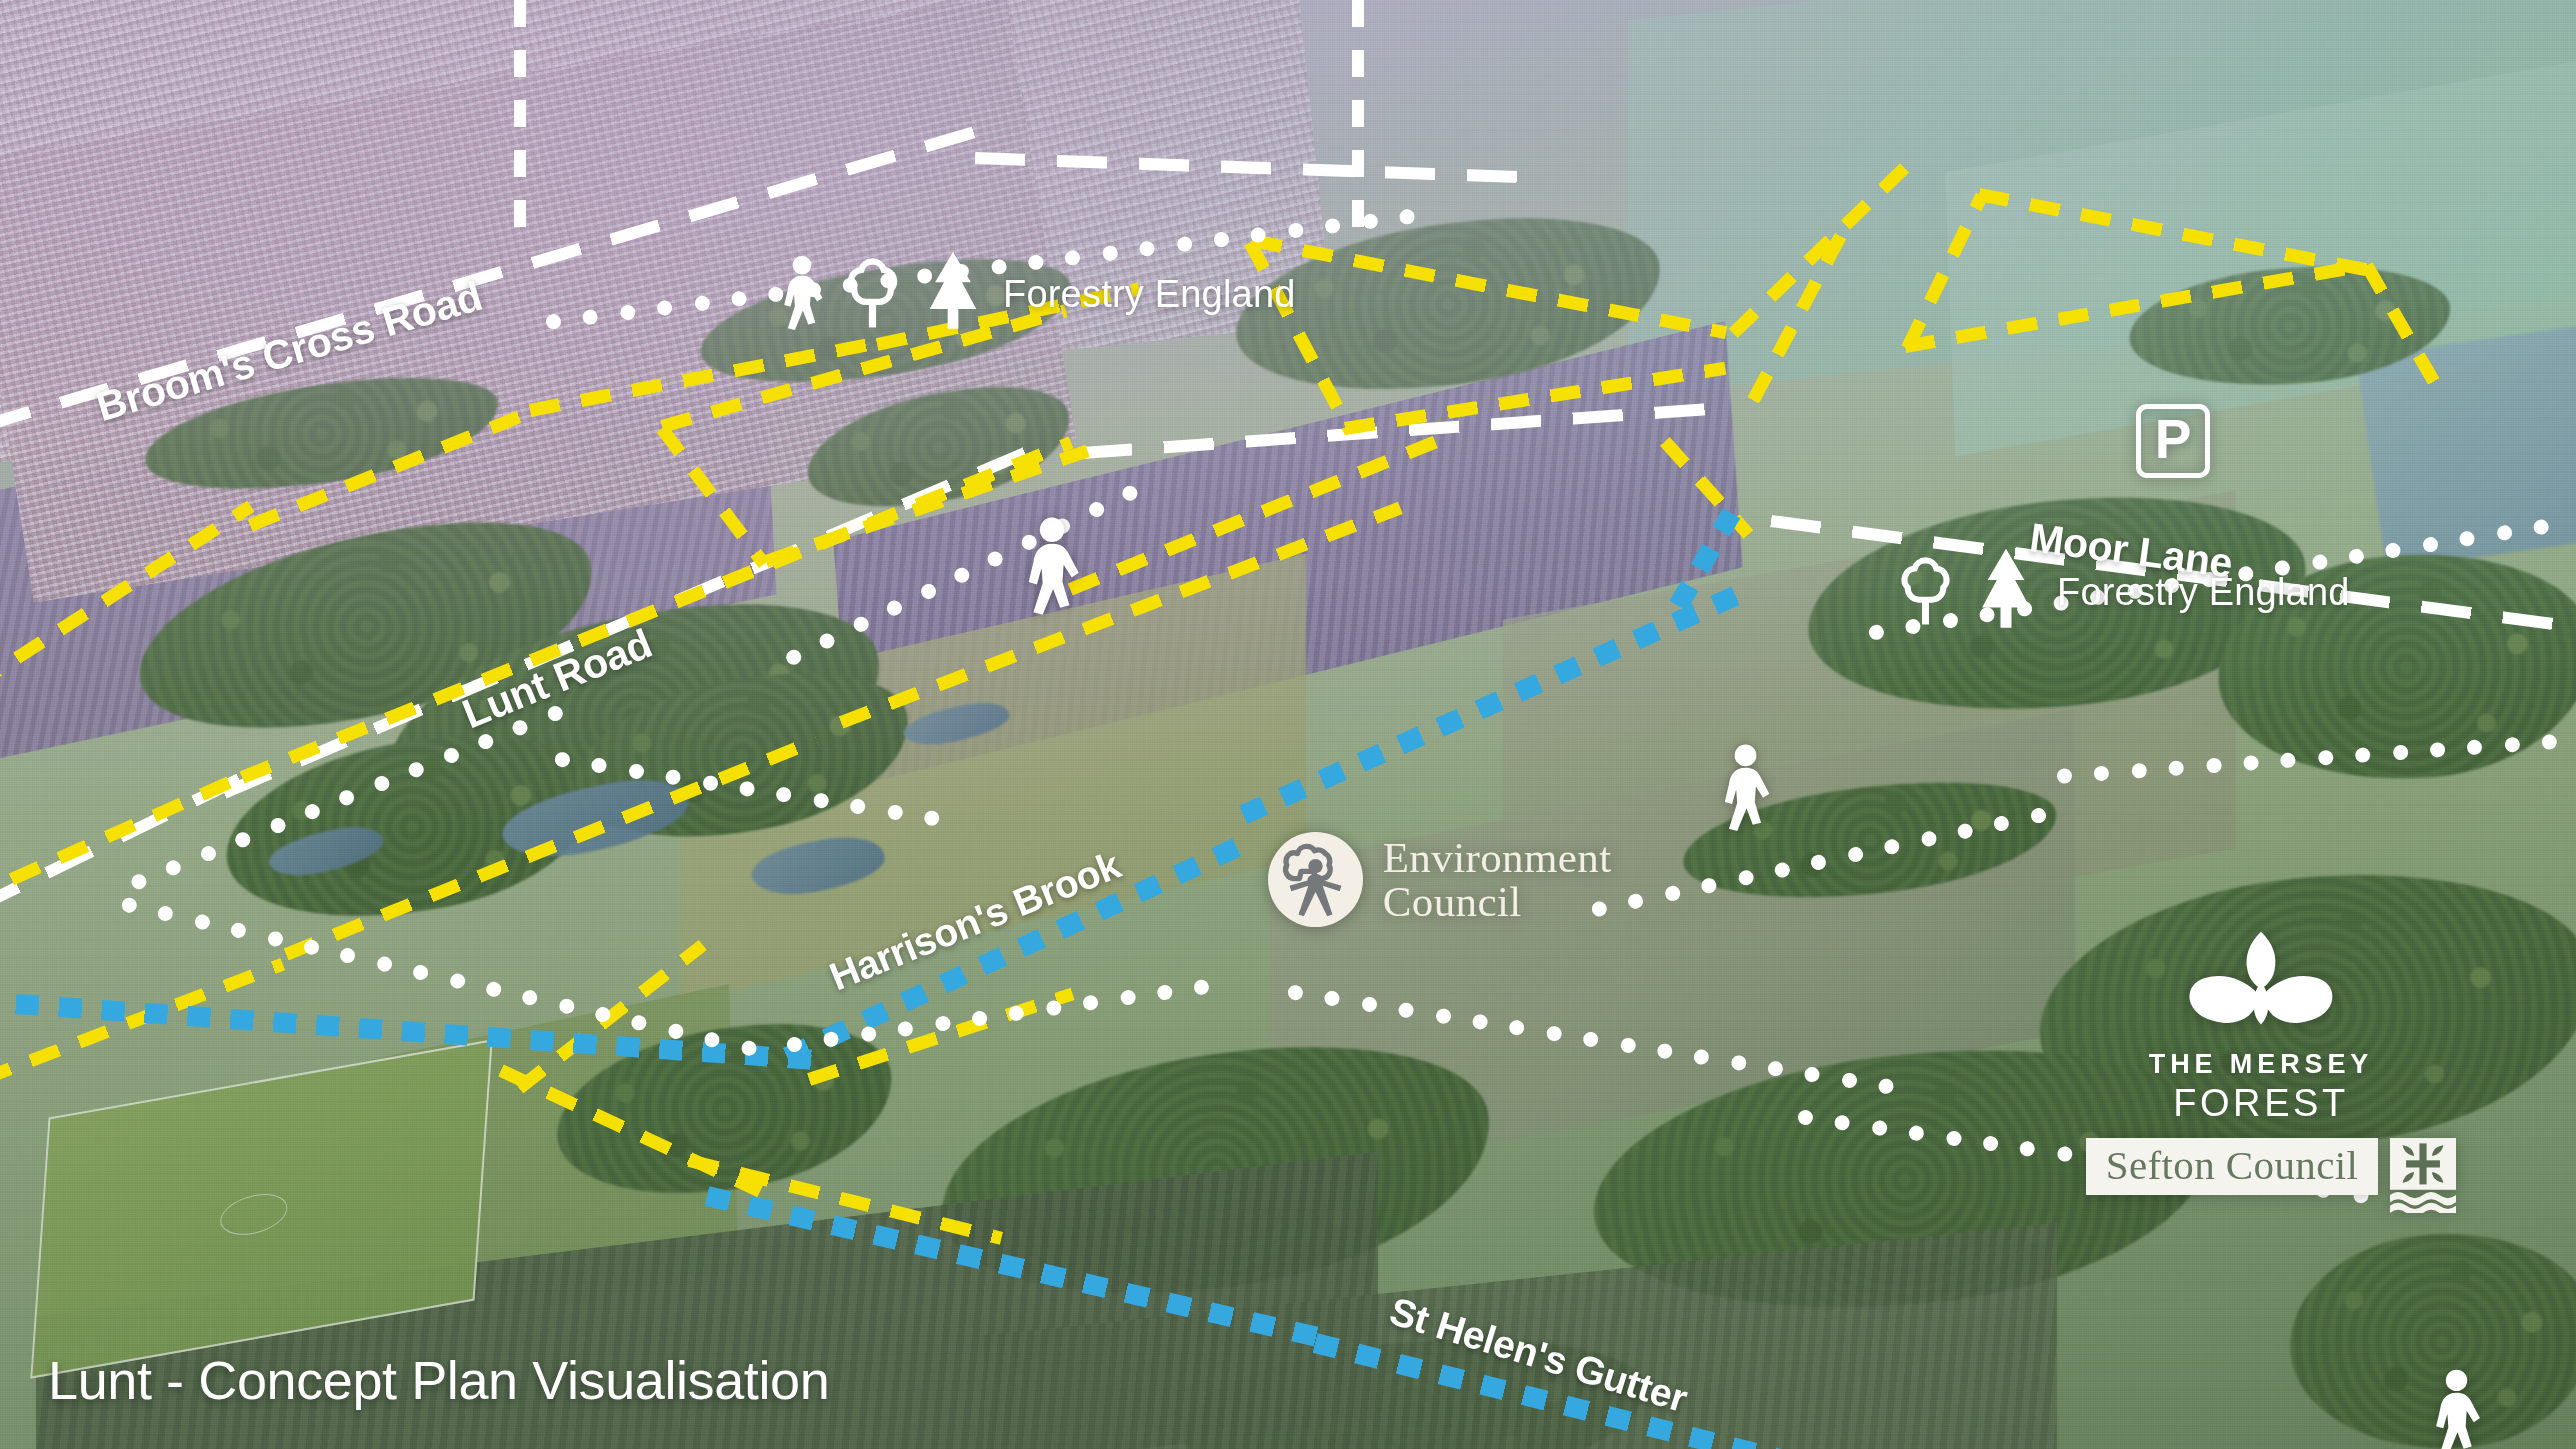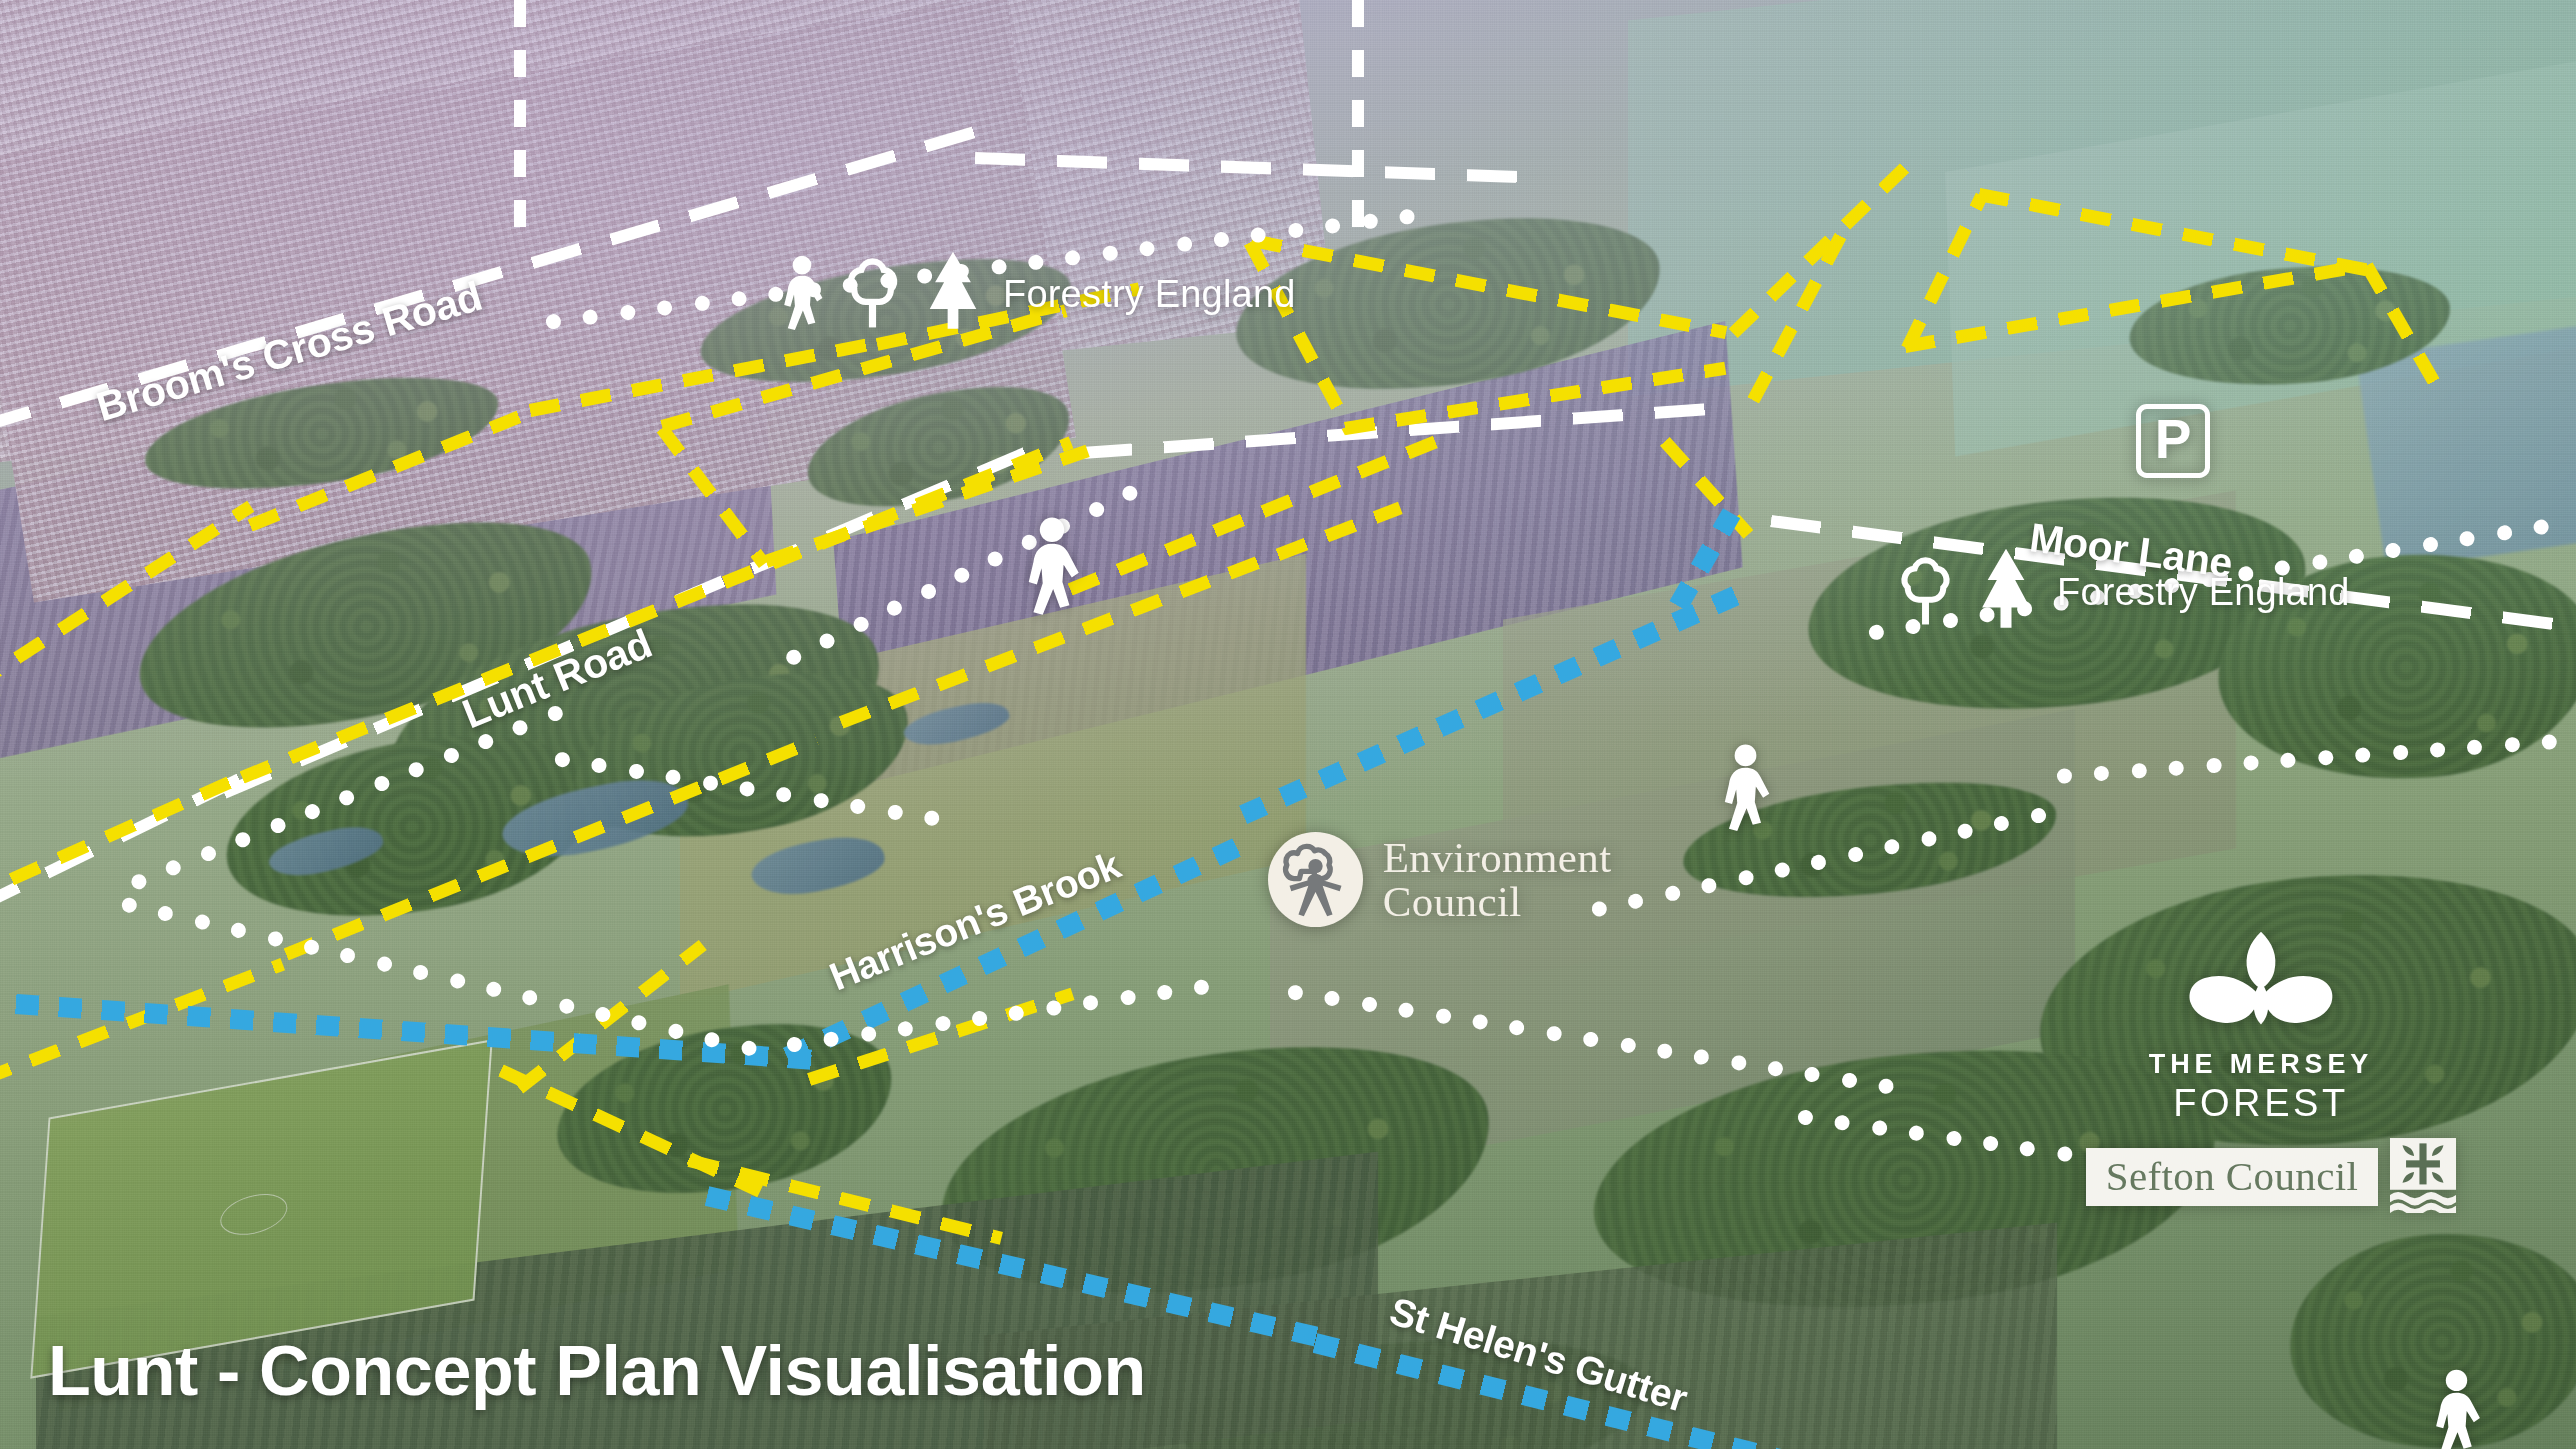--- a/index.html
+++ b/index.html
@@ -210,31 +210,31 @@
   .ea-mark{width:95px;height:95px;flex:none;}
   .ea-text{color:#f3efe6;font-family:"Liberation Serif",serif;font-size:43px;
     line-height:1.02;letter-spacing:0.4px;}
 
   .mf-logo{position:absolute;text-align:center;
     filter:drop-shadow(0 1.8px 7.2px rgba(0,0,0,.28));}
   .mf-mark{width:148px;height:114px;margin:0 auto;display:block;}
   .mf-t1{color:var(--white);font-size:27px;letter-spacing:4.9px;font-weight:700;margin-top:5.4px;}
   .mf-t2{color:var(--white);font-size:38px;letter-spacing:3.6px;font-weight:400;margin-top:1.8px;}
 
-  .sc-logo{position:absolute;display:flex;align-items:center;gap:12px;
+  .sc-logo{position:absolute;display:flex;align-items:flex-start;gap:12px;
     filter:drop-shadow(0 1.8px 7.2px rgba(0,0,0,.25));}
   .sc-bar{background:#f4f3ee;padding:7.2px 19.7px 9px;display:flex;align-items:center;}
   .sc-name{font-family:"Liberation Serif",serif;font-size:41px;color:#5a6f55;
     letter-spacing:0.4px;line-height:1;opacity:.92;}
   .sc-crest{width:66px;flex:none;}
 
   
   .title{
     position:absolute;left:48px;bottom:38px;
-    color:var(--white);font-size:70px;font-weight:bold;
+    color:var(--white);font-size:54px;font-weight:normal;
     letter-spacing:-0.4px;white-space:nowrap;
     font-family:"Liberation Sans",sans-serif;
     text-shadow:0 2.7px 9px rgba(0,0,0,.40);
     margin-top:48px;
   }
 </style>
 </head>
 <body>
 
 <div id="stage">

